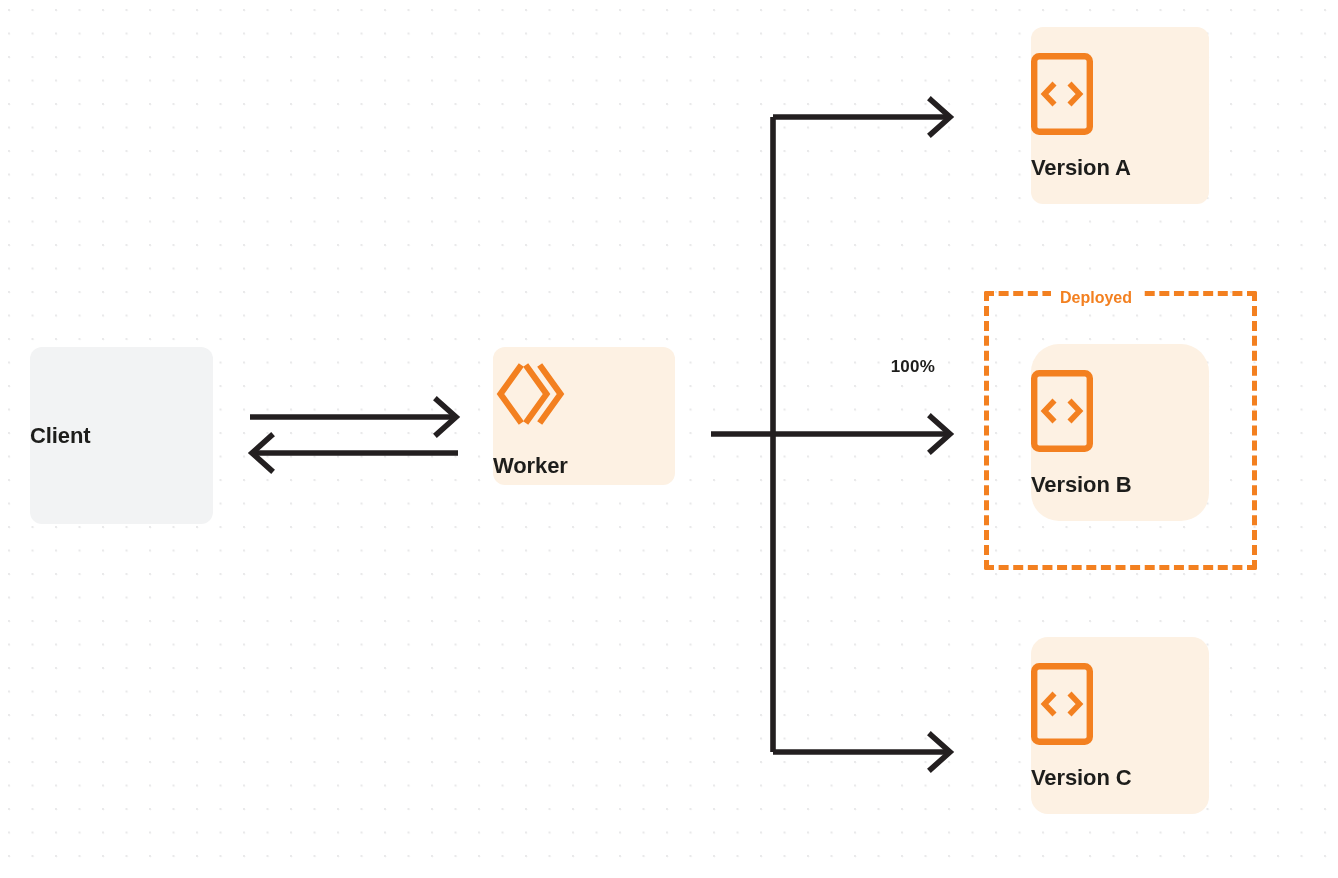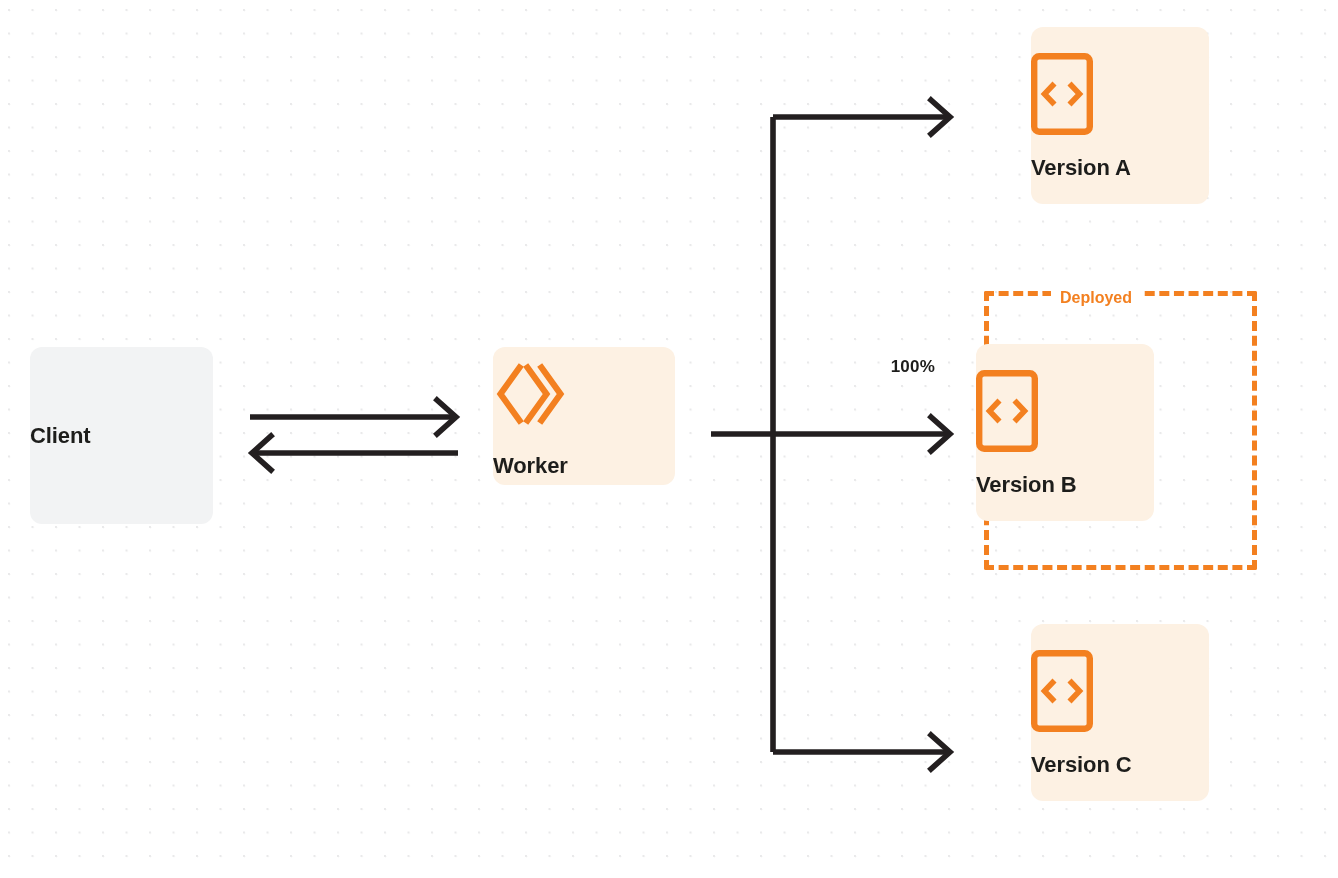--- a/index.html
+++ b/index.html
@@ -62,22 +62,22 @@
   #worker-node .node-label { margin-top: 22px; }
 
   .version-node {
     width: 178px;
     height: 177px;
     background-color: #fdf1e3;
   }
   .version-node .node-label { margin-top: 22px; }
 
   #version-a-node { left: 1031px; top: 27px; }
-  #version-b-node { left: 976px; top: 344px; }
-  #version-c-node { left: 1031px; top: 624px; }
+  #version-b-node { left: 1031px; top: 344px; border-radius: 28px; }
+  #version-c-node { left: 1031px; top: 637px; border-radius: 17px; }
 
   .node-icon {
     display: block;
     line-height: 0;
   }
 
   
   #deployed-group {
     position: absolute;
     left: 984px;

